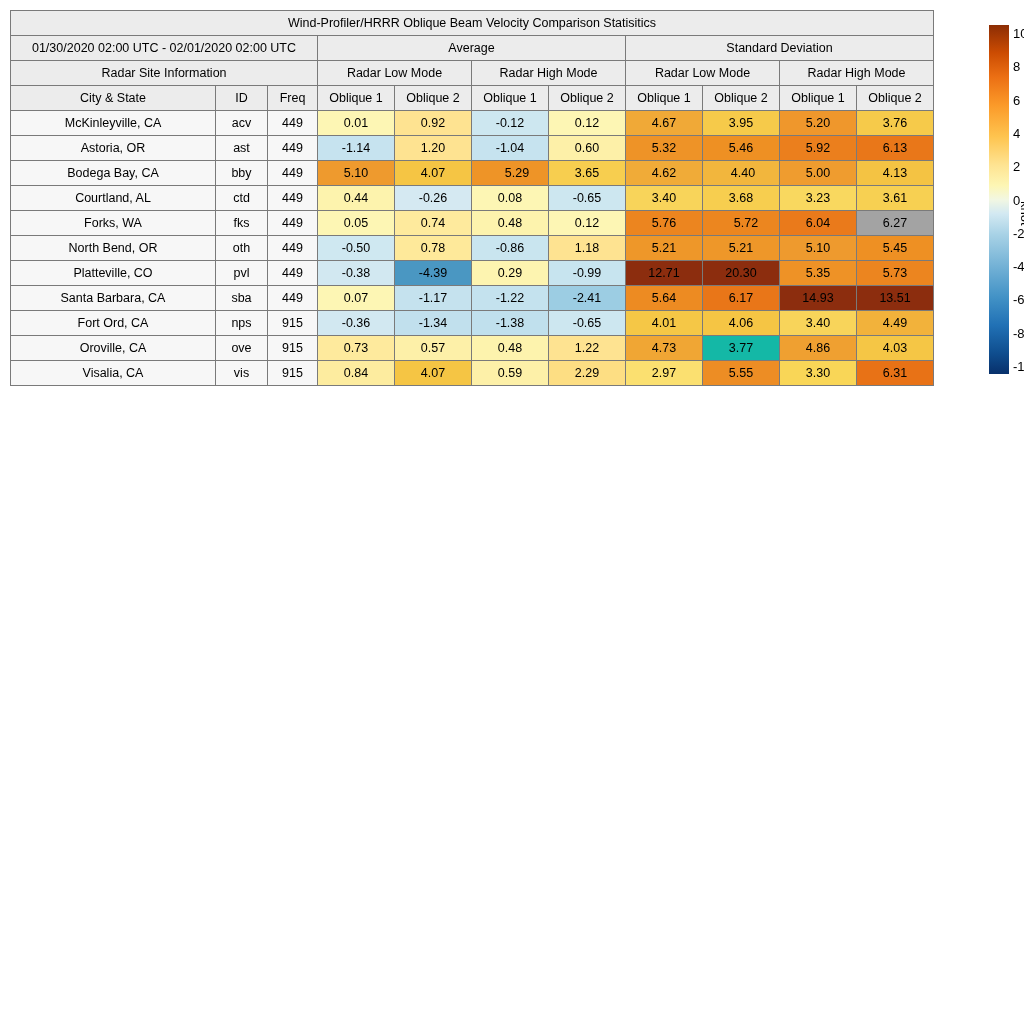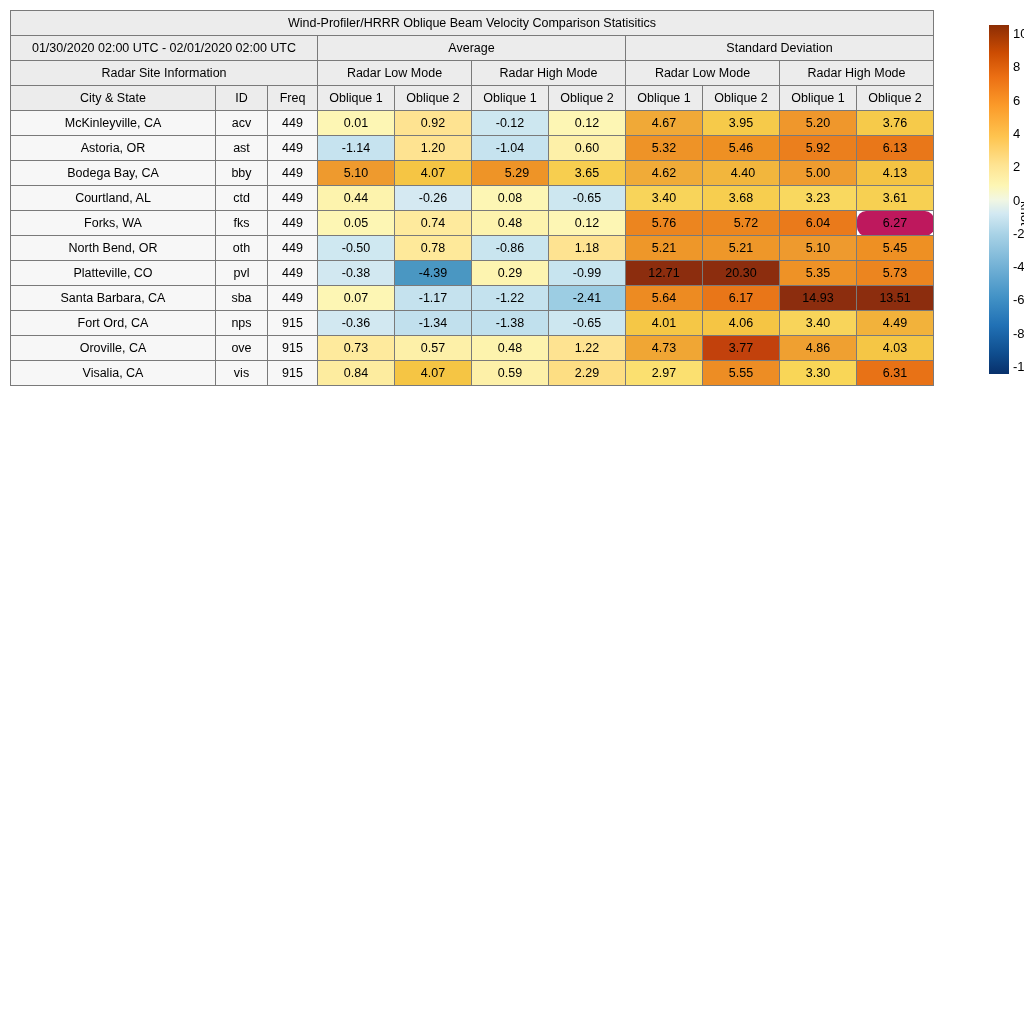--- a/index.html
+++ b/index.html
@@ -236,21 +236,21 @@
           <td class="row-label">Forks, WA</td>
           <td class="row-label">fks</td>
           <td class="row-label">449</td>
           <td class="data-cell" style="background: rgb(253, 246, 180);">0.05</td>
           <td class="data-cell" style="background: rgb(254, 234, 157); margin-left: 31px;">0.74</td>
           <td class="data-cell" style="background: rgb(253, 243, 173);">0.48</td>
           <td class="data-cell" style="background: rgb(253, 246, 180);">0.12</td>
           <td class="data-cell" style="background: rgb(236, 133, 31);">5.76</td>
           <td class="data-cell" style="background: rgb(236, 134, 31); padding-left: 12px;">5.72</td>
           <td class="data-cell" style="background: rgb(234, 122, 27);">6.04</td>
-          <td class="data-cell" style="background: #be185d; border-radius: 9px;">6.27</td>
+          <td class="data-cell" style="background: #a3a3a3;">6.27</td>
         </tr>
         <tr class="body-row">
           <td class="row-label">North Bend, OR</td>
           <td class="row-label">oth</td>
           <td class="row-label">449</td>
           <td class="data-cell" style="background: rgb(207, 232, 241);">-0.50</td>
           <td class="data-cell" style="background: rgb(254, 233, 154);">0.78</td>
           <td class="data-cell" style="background: rgb(201, 229, 239);">-0.86</td>
           <td class="data-cell" style="background: rgb(254, 227, 145);">1.18</td>
           <td class="data-cell" style="background: rgb(238, 151, 41);">5.21</td>
@@ -299,21 +299,21 @@
         </tr>
         <tr class="body-row">
           <td class="row-label">Oroville, CA</td>
           <td class="row-label">ove</td>
           <td class="row-label">915</td>
           <td class="data-cell" style="background: rgb(254, 234, 157);">0.73</td>
           <td class="data-cell" style="background: rgb(253, 240, 168);">0.57</td>
           <td class="data-cell" style="background: rgb(253, 243, 173);">0.48</td>
           <td class="data-cell" style="background: rgb(254, 227, 145);">1.22</td>
           <td class="data-cell" style="background: rgb(240, 166, 52);">4.73</td>
-          <td class="data-cell" style="background: #c2410c; margin-top: 37px;">3.77</td>
+          <td class="data-cell" style="background: #14b8a6; margin-top: 37px;">3.77</td>
           <td class="data-cell" style="background: rgb(239, 160, 49);">4.86</td>
           <td class="data-cell" style="background: rgb(245, 198, 69);">4.03</td>
         </tr>
         <tr class="body-row">
           <td class="row-label">Visalia, CA</td>
           <td class="row-label">vis</td>
           <td class="row-label">915</td>
           <td class="data-cell" style="background: rgb(253, 236, 159);">0.84</td>
           <td class="data-cell" style="background: rgb(245, 197, 68);">4.07</td>
           <td class="data-cell" style="background: rgb(253, 240, 168);">0.59</td>

